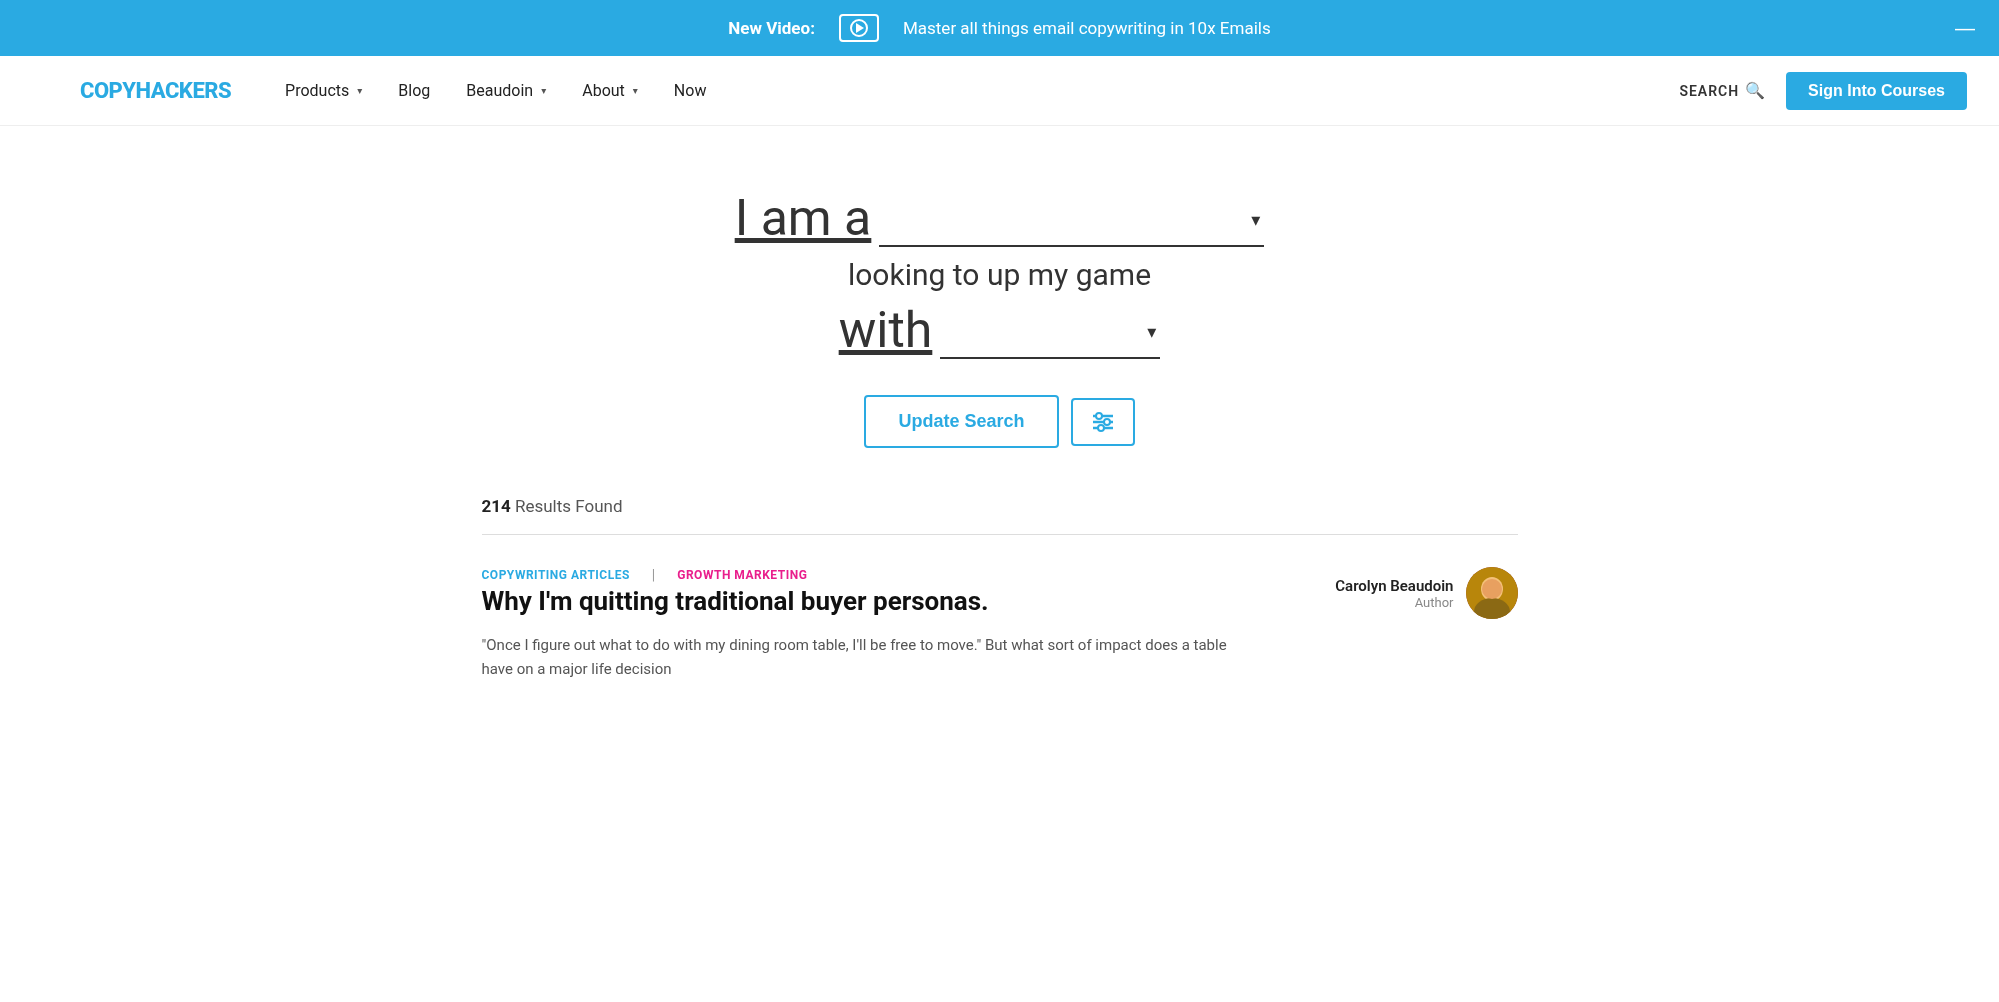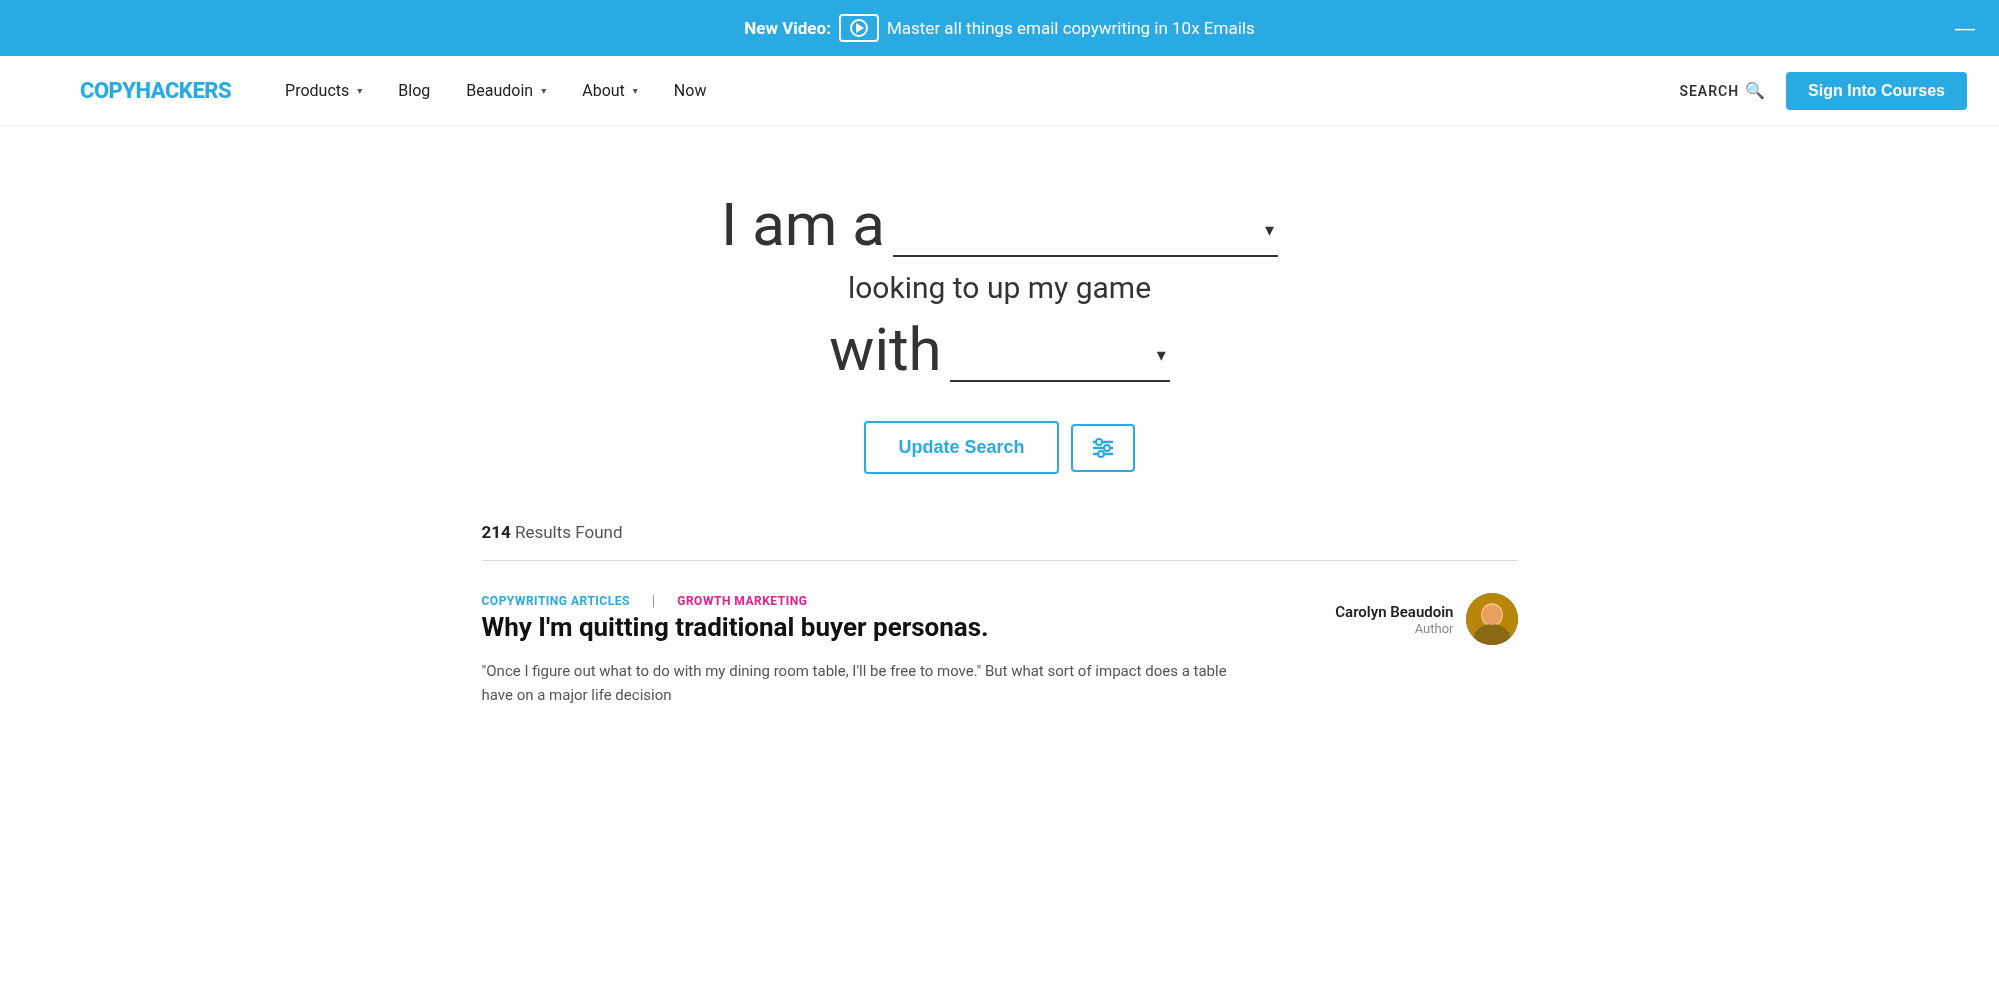--- a/index.html
+++ b/index.html
@@ -11,21 +11,21 @@
       display: flex;
       align-items: center;
       justify-content: center;
       padding: 10px 20px;
       position: relative;
       min-height: 56px;
     }
     .top-banner-content {
       display: flex;
       align-items: center;
-      gap: 8px;
+      gap: 24px;
     }
     .top-banner-new-video {
       color: #fff;
       font-weight: 700;
       font-size: 17px;
     }
     .top-banner-text {
       color: #fff;
       font-size: 17px;
     }
@@ -115,24 +115,25 @@
       margin: 0 auto;
       padding: 60px 32px 40px;
     }
 
     
     .hero-search {
       text-align: center;
       margin-bottom: 48px;
     }
     .hero-line {
-      font-size: 60px;
+      font-size: 50px;
       color: #333;
       line-height: 1.3;
       margin-bottom: 0;
+      text-decoration: underline;
     }
     .hero-line-2 {
       font-size: 30px;
       color: #333;
       line-height: 1.3;
       margin-bottom: 0;
     }
     .hero-dropdown-inline {
       display: inline-flex;
       align-items: center;

